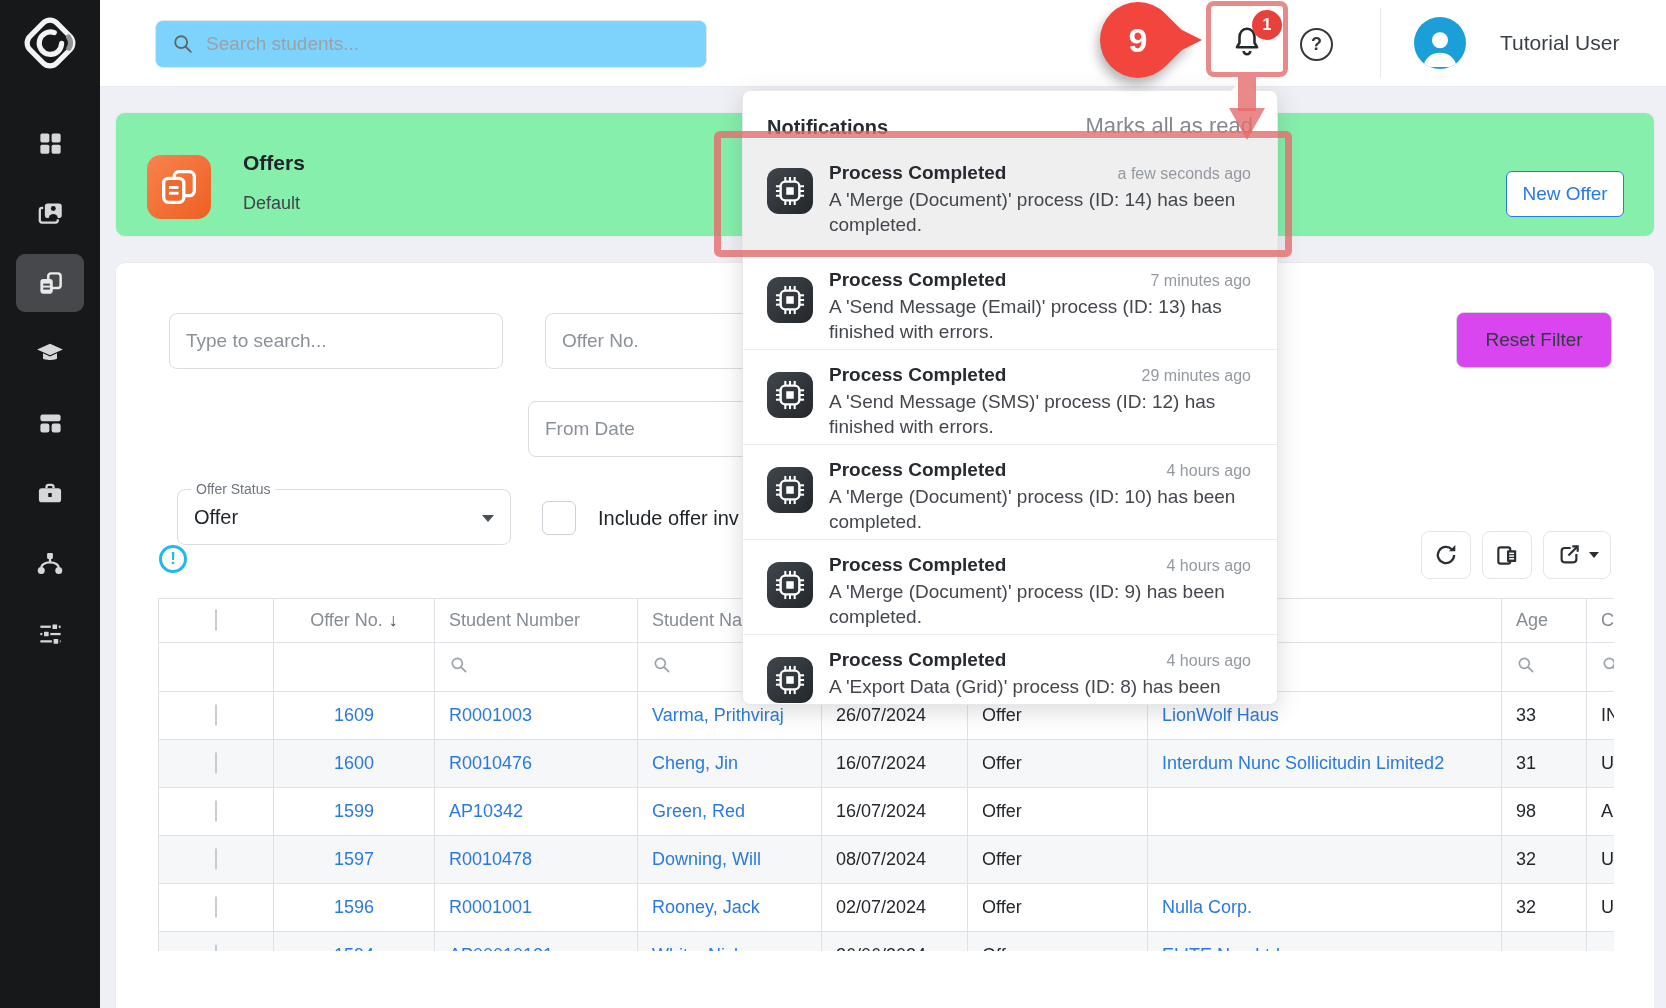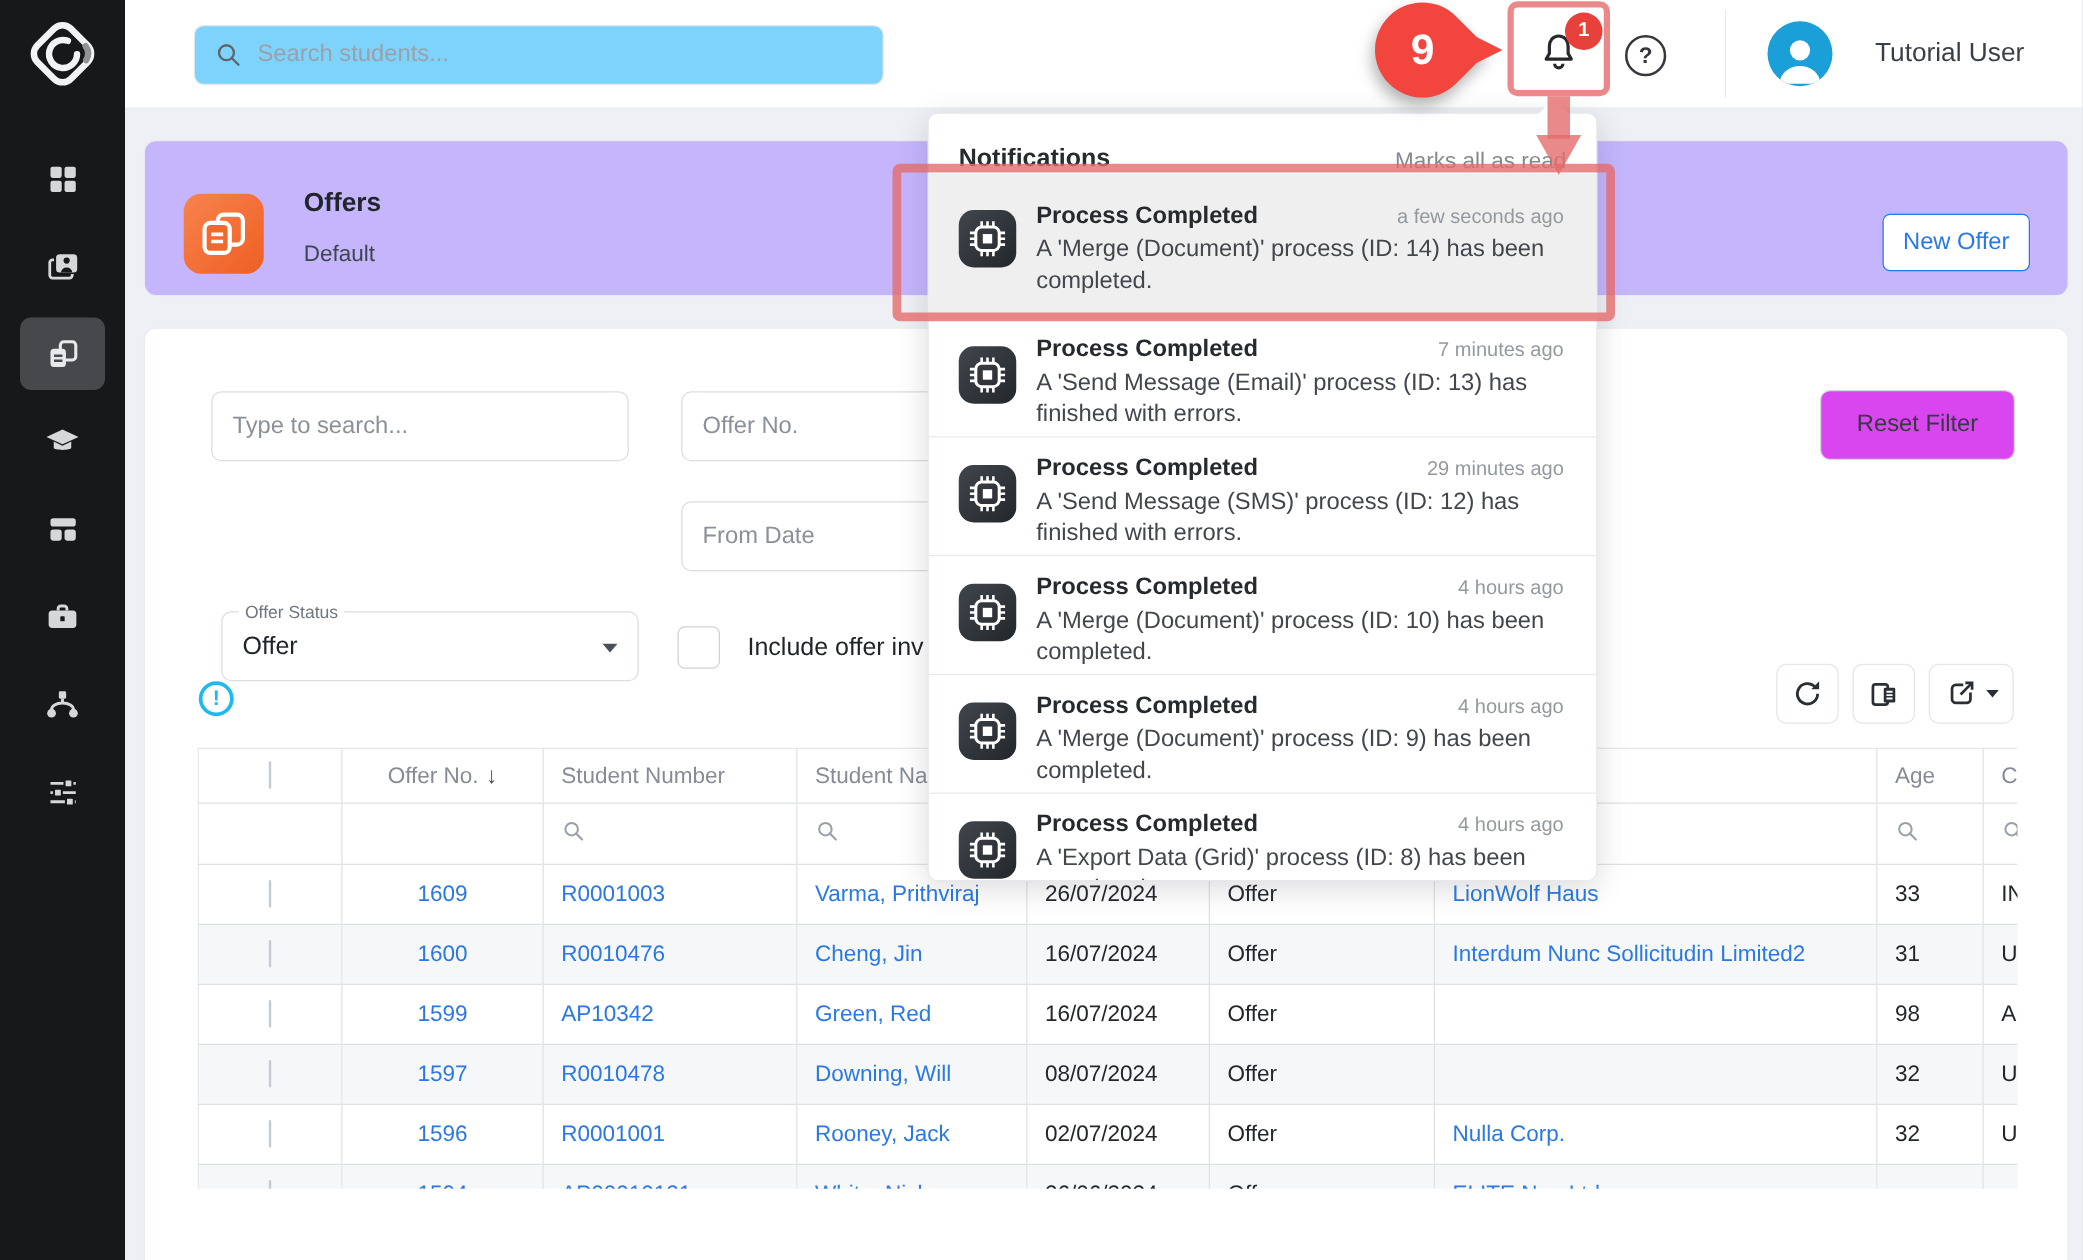--- a/index.html
+++ b/index.html
@@ -21,21 +21,21 @@
   .search-wrap input::placeholder{color:#9aa1a8;}
   .bell-glyph{position:absolute;left:1127px;top:22px;width:40px;height:40px;display:flex;align-items:center;justify-content:center;cursor:pointer;}
   .badge{position:absolute;left:1152px;top:10px;width:30px;height:30px;border-radius:50%;background:#e8403a;color:#fff;font-size:16px;font-weight:bold;display:flex;align-items:center;justify-content:center;z-index:7;}
   .help{position:absolute;left:1200px;top:28px;width:29px;height:29px;border:2.5px solid #34373c;border-radius:50%;color:#34373c;font-size:18px;font-weight:bold;display:flex;align-items:center;justify-content:center;cursor:pointer;}
   .tb-divider{position:absolute;left:1280px;top:8px;width:1px;height:70px;background:#e7e9ed;}
   .avatar{position:absolute;left:1314px;top:17px;width:52px;height:52px;border-radius:50%;background:#1b9fd8;overflow:hidden;display:flex;align-items:flex-end;justify-content:center;}
   .user-name{position:absolute;left:1400px;top:0;height:86px;display:flex;align-items:center;font-size:21px;font-weight:500;color:#3a3f47;}
 
   
   .card{position:absolute;background:#fff;border:1px solid #e9ebee;border-radius:10px;}
-  #offers-card{left:115px;top:112px;width:1538px;height:123px;background:#c4b5fd;}
+  #offers-card{left:115px;top:112px;width:1538px;height:123px;background:#86efac;}
   #filter-card{left:115px;top:262px;width:1538px;height:760px;background:#ffffff;}
 
   .offers-icon{position:absolute;left:31px;top:42px;width:64px;height:64px;border-radius:14px;background:linear-gradient(135deg,#f8834e,#ee5f22);display:flex;align-items:center;justify-content:center;}
   .pg-title{position:absolute;left:127px;top:38px;font-size:21px;font-weight:bold;color:#212529;}
   .pg-sub{position:absolute;left:127px;top:80px;font-size:18px;color:#3f454d;}
   .btn-outline-blue{position:absolute;left:1390px;top:58px;width:118px;height:46px;background:#fff;border:1px solid #2879e8;border-radius:6px;color:#2879e8;font-size:19px;display:flex;align-items:center;justify-content:center;cursor:pointer;}
 
   
   .f-input{position:absolute;height:56px;border:1px solid #d9dce1;border-radius:8px;background:#fff;font-family:"Liberation Sans",sans-serif;font-size:19px;color:#ef4444;padding:0 0 0 16px;box-sizing:border-box;outline:none;}
   .f-input::placeholder{color:#8b9199;}
@@ -61,21 +61,21 @@
   .col-center{text-align:center;padding-left:0;}
   .link{color:#2a79e2;cursor:pointer;}
   .row-cb{width:26px;height:26px;border:1.5px solid #c6ccd2;border-radius:5px;background:#fff;margin:0 auto;box-sizing:border-box;cursor:pointer;}
   .sort-arrow{color:#4a4f55;margin-left:6px;}
 
   
   #notif-panel{position:absolute;left:742px;top:90px;width:536px;height:615px;background:#fff;border:1px solid #e6e8eb;border-radius:8px;box-shadow:0 6px 24px rgba(60,60,70,.18);z-index:50;overflow:hidden;box-sizing:border-box;}
   .panel-pointer{position:absolute;left:1233px;top:83px;width:20px;height:20px;background:#fff;transform:rotate(45deg);z-index:51;}
   .n-head{height:48px;display:flex;align-items:flex-end;justify-content:space-between;padding:0 24px;border-bottom:1px solid #ececee;}
   .n-head .t{font-size:20px;font-weight:bold;color:#272b30;}
-  .n-head .m{font-size:18px;color:#85898f;cursor:pointer;margin-top:24px;}
+  .n-head .m{font-size:22px;color:#85898f;cursor:pointer;margin-top:24px;}
   .n-item{display:flex;padding:0 26px 0 24px;box-sizing:border-box;height:95px;border-top:1px solid #e9eaec;cursor:pointer;}
   .n-item.first{height:114px;background:#efefef;border-top:none;}
   .cpu-badge{flex:0 0 46px;width:46px;height:46px;border-radius:12px;background:linear-gradient(135deg,#40464d,#23272b);display:flex;align-items:center;justify-content:center;margin-top:22px;margin-right:16px;}
   .n-item.first .cpu-badge{margin-top:28px;}
   .n-body{flex:1;padding-top:14px;min-width:0;}
   .n-item.first .n-body{padding-top:22px;}
   .n-row1{display:flex;justify-content:space-between;align-items:baseline;}
   .n-title{font-size:19px;font-weight:bold;color:#26292e;}
   .n-time{font-size:16px;color:#9499a0;}
   .n-msg{font-size:19px;color:#43474d;line-height:1.3;margin-top:4px;white-space:normal;}
@@ -241,21 +241,21 @@
     <div class="pg-title">Offers</div>
     <div class="pg-sub">Default</div>
     <button class="btn-outline-blue">New Offer</button>
   </section>
 
   <section class="card" id="filter-card">
     <input class="f-input" style="left: 53px; top: 50px; width: 334px;" placeholder="Type to search...">
     <input class="f-input" style="left: 429px; top: 50px; width: 334px;" placeholder="Offer No.">
     <button class="btn-outline-gray" style="left:1340px;top:49px;width:156px;height:56px;">Reset Filter</button>
 
-    <input class="f-input" style="left: 429px; top: 138px; width: 334px;" placeholder="From Date">
+    <input class="f-input" style="left: 412px; top: 138px; width: 334px;" placeholder="From Date">
 
     <div class="f-select" style="left:61px;top:226px;">
       <span class="flabel">Offer Status</span>
       <span class="fvalue">Offer</span>
       <span class="caret"></span>
     </div>
     <span class="cbox" style="left:426px;top:238px;"></span>
     <span class="include-label">Include offer inv</span>
 
     <div class="info-circle">!</div>

